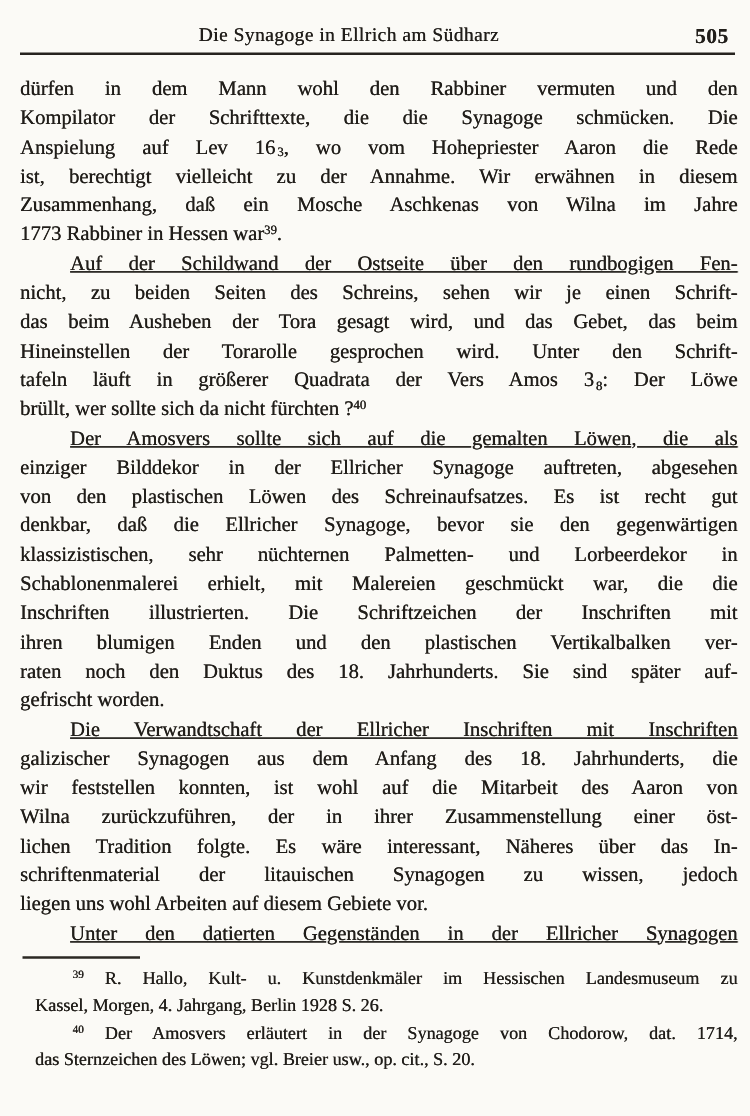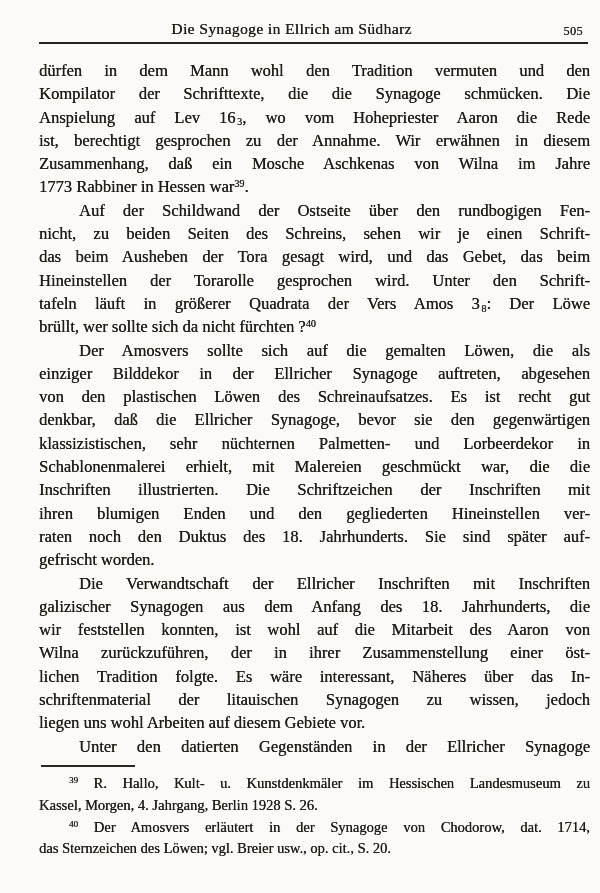--- a/index.html
+++ b/index.html
@@ -4,21 +4,21 @@
 <style>
   html, body { margin: 0; padding: 0; }
   .page {
     position: relative;
     width: 600px;
     height: 893px;
     box-sizing: border-box;
     background: #fbfaf6;
     color: #211e1a;
     font-family: "Liberation Serif", "DejaVu Serif", serif;
-    padding: 16px 10px 0 39px;
+    padding: 16px 10px 0 16px;
     overflow: hidden;
     text-shadow: 0.25px 0 0 currentColor; 
   }
   
   .running-head {
     position: relative;
     height: 26px;
     border-bottom: 2px solid #26231f;
     margin-right: 2px;
   }
@@ -28,53 +28,55 @@
     transform: translateX(-50%);
     bottom: 4px;
     font-size: 15.5px;
     letter-spacing: 0.4px;
     white-space: nowrap;
   }
   .head-page-number {
     position: absolute;
     right: 5px;
     bottom: 3px;
-    font-size: 12px;
+    font-size: 17px;
     letter-spacing: 0.5px;
+    font-weight: bold;
   }
   
   .body-text {
     margin-top: 15px;
     font-size: 16.5px;
   }
   .body-text .line {
     line-height: 23.3px;
     height: 23.3px;
     text-align: justify;
     text-align-last: justify;
     white-space: normal;
   }
   .body-text .line.l,
   .footnotes .line.l {
     text-align-last: left;
   }
-  .para.ind > .line:first-child { text-indent: 40px; }
+  .para.ind > .line:first-child { text-indent: 40px; text-decoration: underline; }
   
   .fn-sep {
     border: 0;
     border-top: 2px solid #2b2823;
     width: 94px;
     margin: 7px 0 6px 2px;
   }
   .footnotes { font-size: 14.5px; }
   .footnotes .line {
     line-height: 21.8px;
     height: 21.8px;
     text-align: justify;
     text-align-last: justify;
+    margin-left: 12px;
   }
   .fn-block > .line:first-child { text-indent: 30px; }
   sup {
     font-size: 62%;
     vertical-align: baseline;
     position: relative;
     top: -0.5em;
     letter-spacing: 0;
   }
   sub {
@@ -90,58 +92,58 @@
 
 <div class="page">
 
   <div class="running-head">
     <span class="head-title">Die Synagoge in Ellrich am Südharz</span>
     <span class="head-page-number">505</span>
   </div>
 
   <div class="body-text">
       <div class="para">
-        <div class="line">dürfen in dem Mann wohl den Tradition vermuten und den</div>
+        <div class="line">dürfen in dem Mann wohl den Rabbiner vermuten und den</div>
         <div class="line">Kompilator der Schrifttexte, die die Synagoge schmücken. Die</div>
         <div class="line">Anspielung auf Lev 16<sub>3</sub>, wo vom Hohepriester Aaron die Rede</div>
-        <div class="line">ist, berechtigt gesprochen zu der Annahme. Wir erwähnen in diesem</div>
+        <div class="line">ist, berechtigt vielleicht zu der Annahme. Wir erwähnen in diesem</div>
         <div class="line">Zusammenhang, daß ein Mosche Aschkenas von Wilna im Jahre</div>
         <div class="line l">1773 Rabbiner in Hessen war<sup>39</sup>.</div>
       </div>
       <div class="para ind">
         <div class="line">Auf der Schildwand der Ostseite über den rundbogigen Fen-</div>
         <div class="line">nicht, zu beiden Seiten des Schreins, sehen wir je einen Schrift-</div>
         <div class="line">das beim Ausheben der Tora gesagt wird, und das Gebet, das beim</div>
         <div class="line">Hineinstellen der Torarolle gesprochen wird. Unter den Schrift-</div>
         <div class="line">tafeln läuft in größerer Quadrata der Vers Amos 3<sub>8</sub>: Der Löwe</div>
         <div class="line l">brüllt, wer sollte sich da nicht fürchten ?<sup>40</sup></div>
       </div>
       <div class="para ind">
         <div class="line">Der Amosvers sollte sich auf die gemalten Löwen, die als</div>
         <div class="line">einziger Bilddekor in der Ellricher Synagoge auftreten, abgesehen</div>
         <div class="line">von den plastischen Löwen des Schreinaufsatzes. Es ist recht gut</div>
         <div class="line">denkbar, daß die Ellricher Synagoge, bevor sie den gegenwärtigen</div>
         <div class="line">klassizistischen, sehr nüchternen Palmetten- und Lorbeerdekor in</div>
         <div class="line">Schablonenmalerei erhielt, mit Malereien geschmückt war, die die</div>
         <div class="line">Inschriften illustrierten. Die Schriftzeichen der Inschriften mit</div>
-        <div class="line">ihren blumigen Enden und den gegliederten Hineinstellen ver-</div>
+        <div class="line">ihren blumigen Enden und den plastischen Vertikalbalken ver-</div>
         <div class="line">raten noch den Duktus des 18. Jahrhunderts. Sie sind später auf-</div>
         <div class="line l">gefrischt worden.</div>
       </div>
       <div class="para ind">
         <div class="line">Die Verwandtschaft der Ellricher Inschriften mit Inschriften</div>
         <div class="line">galizischer Synagogen aus dem Anfang des 18. Jahrhunderts, die</div>
         <div class="line">wir feststellen konnten, ist wohl auf die Mitarbeit des Aaron von</div>
         <div class="line">Wilna zurückzuführen, der in ihrer Zusammenstellung einer öst-</div>
         <div class="line">lichen Tradition folgte. Es wäre interessant, Näheres über das In-</div>
         <div class="line">schriftenmaterial der litauischen Synagogen zu wissen, jedoch</div>
         <div class="line l">liegen uns wohl Arbeiten auf diesem Gebiete vor.</div>
       </div>
       <div class="para ind">
-        <div class="line">Unter den datierten Gegenständen in der Ellricher Synagoge</div>
+        <div class="line">Unter den datierten Gegenständen in der Ellricher Synagogen</div>
       </div>
     </div>
 
   <hr class="fn-sep">
 
   <div class="footnotes">
       <div class="fn-block">
         <div class="line"><sup>39</sup> R. Hallo, Kult- u. Kunstdenkmäler im Hessischen Landesmuseum zu</div>
         <div class="line l">Kassel, Morgen, 4. Jahrgang, Berlin 1928 S. 26.</div>
       </div>

